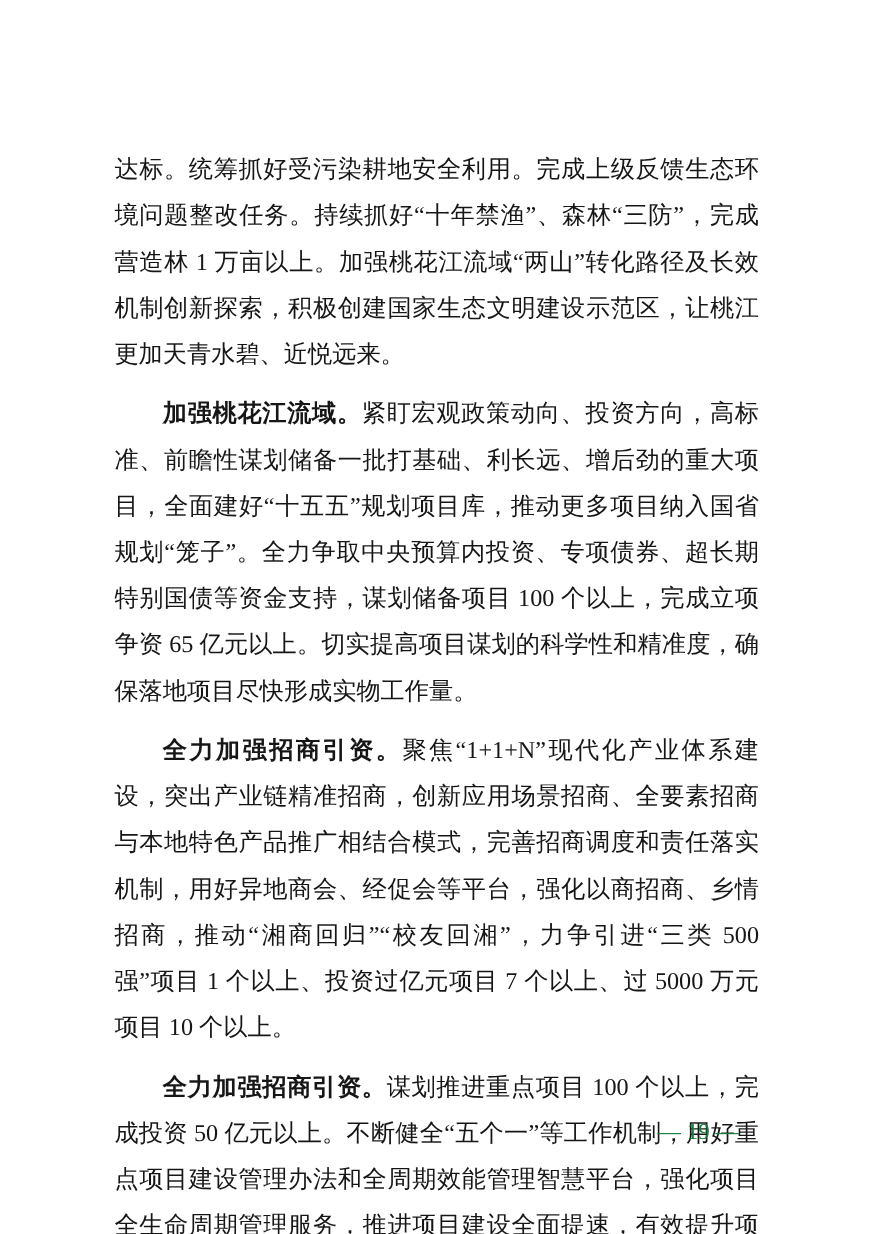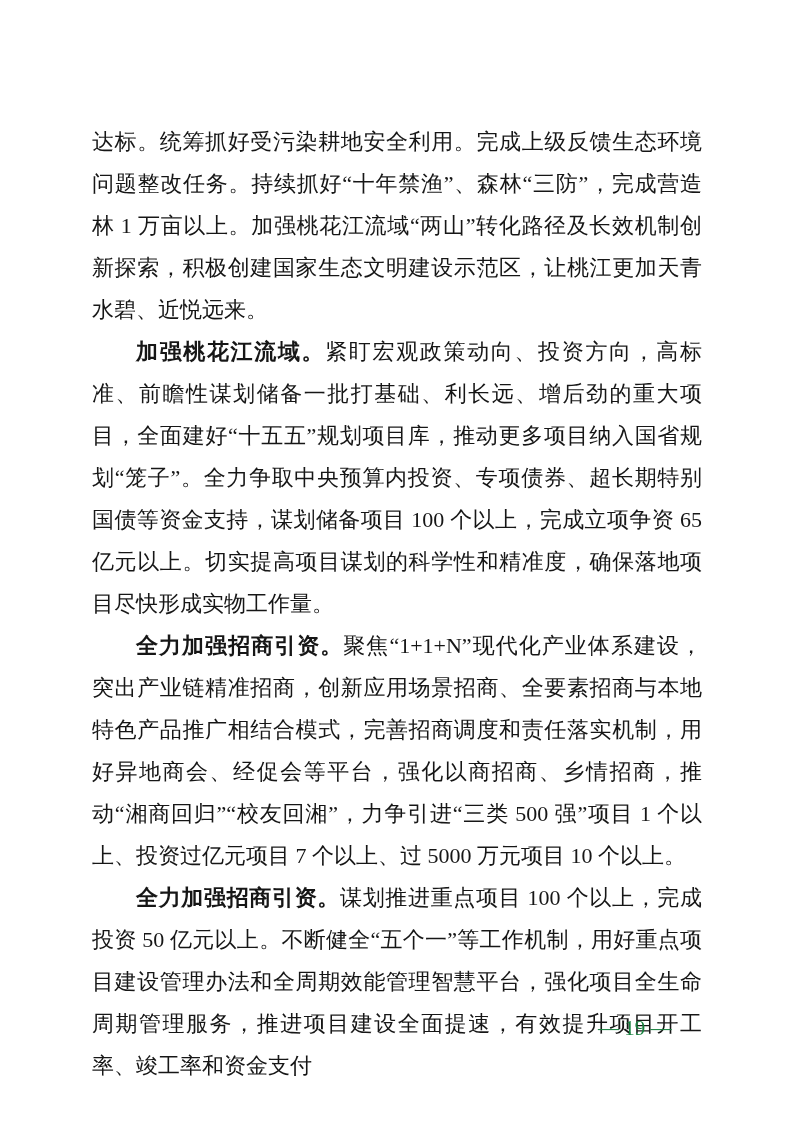--- a/index.html
+++ b/index.html
@@ -23,21 +23,21 @@
     left: 92px;
     top: 121px;
     width: 610px;
     font-family: "Liberation Serif", "DejaVu Serif", serif;
     font-size: 22px;
     line-height: 42px;
     color: #161616;
     text-align: justify;
   }
   .content p {
-    margin: 0;
+    margin: 12px;
     padding: 0;
     text-indent: 2em;
   }
   .content p.no-indent {
     text-indent: 0;
   }
   .content b {
     font-weight: bold;
   }
   .footer {

